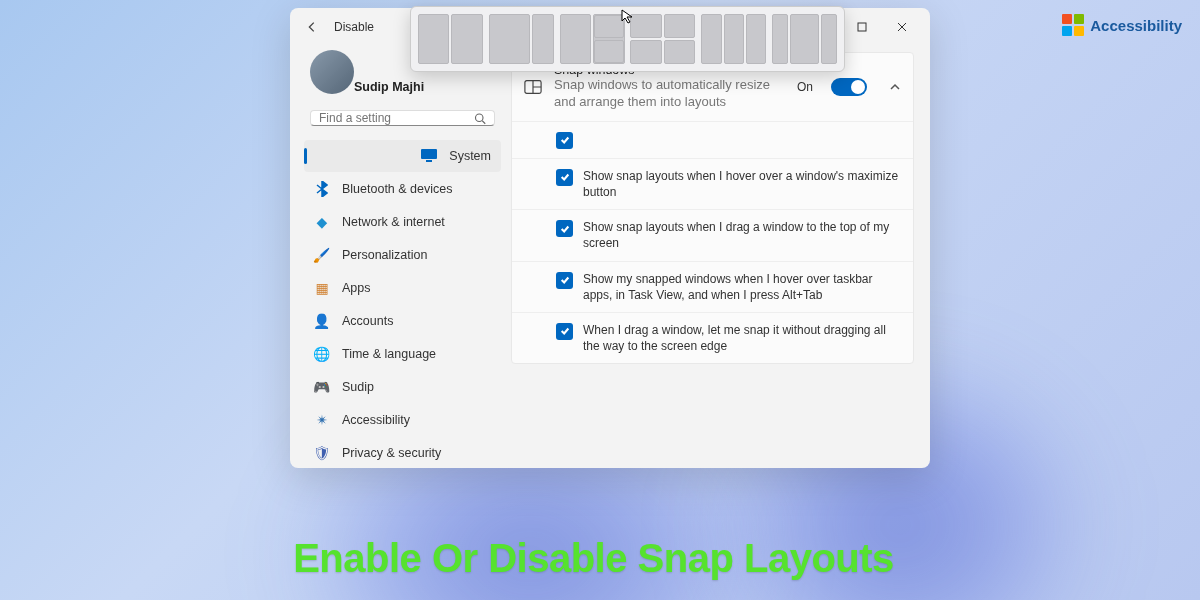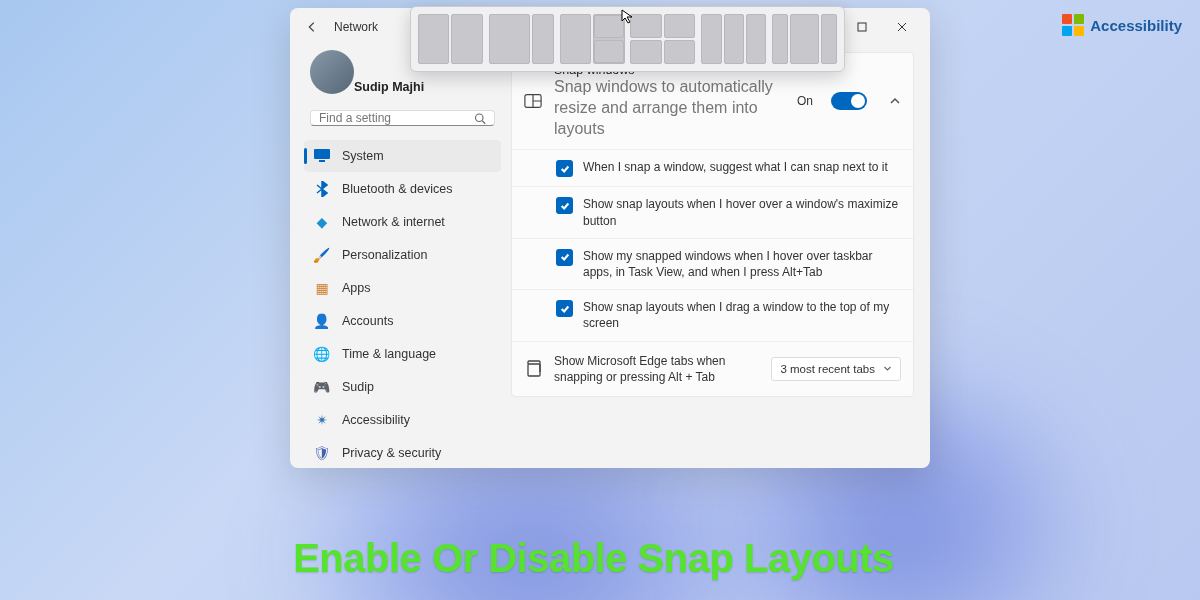--- a/index.html
+++ b/index.html
@@ -18,30 +18,30 @@
 .body-area { flex: 1; display: flex; overflow: hidden; }
 .sidebar { width: 215px; display: flex; flex-direction: column; padding: 0 4px 0 14px; }
 .profile { display: flex; align-items: flex-end; gap: 0; padding: 4px 6px 16px 6px; }
 .avatar { width: 44px; height: 44px; border-radius: 50%; background: linear-gradient(135deg,#8899aa,#556677); display: flex; align-items: center; justify-content: center; color: #fff; font-size: 10px; }
 .profile-name { font-size: 12.5px; font-weight: 600; color: #222; }
 .search-box { margin: 0 6px 14px 6px; height: 30px; background: #fff; border: 1px solid #ddd; border-bottom: 1.5px solid #888; border-radius: 4px; display: flex; align-items: center; padding: 0 8px; }
 .search-box input { flex: 1; border: none; outline: none; font-size: 12px; background: transparent; color: #b91c1c; }
 .search-icon { width: 13px; height: 13px; stroke: #666; fill: none; stroke-width: 1.5; }
 .navlist { display: flex; flex-direction: column; gap: 1px; }
 .nav-item { height: 32px; display: flex; align-items: center; gap: 12px; padding: 0 10px; border-radius: 4px; font-size: 12.5px; color: #333; cursor: pointer; position: relative; }
-.nav-item.active { background: #eaeaea; }
+.nav-item.active { background: #eaeaea; justify-content: flex-end; }
 .nav-item.active::before { content: ""; position: absolute; left: 0; top: 8px; bottom: 8px; width: 3px; background: #0067c0; border-radius: 2px; }
 .nav-icon { width: 16px; height: 16px; display: flex; align-items: center; justify-content: center; font-size: 14px; }
 .content { flex: 1; padding: 6px 16px 10px 6px; overflow-y: auto; }
 .card { background: #fbfbfb; border: 1px solid #e8e8e8; border-radius: 4px; margin-bottom: 4px; }
 .card-head { display: flex; align-items: center; padding: 10px 12px; gap: 12px; }
 .card-icon { width: 18px; height: 18px; stroke: #444; fill: none; stroke-width: 1.3; flex-shrink: 0; }
 .card-titles { flex: 1; }
 .card-title { font-size: 12.5px; color: #222; }
-.card-sub { font-size: 16px; color: #777; line-height: 1.3; }
+.card-sub { font-size: 13px; color: #777; line-height: 1.3; }
 .toggle-label { font-size: 12px; color: #333; margin-right: 6px; }
 .toggle { width: 36px; height: 18px; background: #0067c0; border-radius: 10px; position: relative; cursor: pointer; }
 .toggle::after { content: ""; position: absolute; right: 2px; top: 2px; width: 14px; height: 14px; background: #fff; border-radius: 50%; }
 .chev { width: 12px; height: 12px; stroke: #555; fill: none; stroke-width: 1.5; margin-left: 10px; }
 .sub-row { display: flex; align-items: flex-start; gap: 10px; padding: 9px 12px 9px 44px; border-top: 1px solid #eee; }
 .checkbox { width: 17px; height: 17px; background: #0067c0; border-radius: 3px; display: flex; align-items: center; justify-content: center; flex-shrink: 0; margin-top: 1px; }
 .checkbox svg { width: 10px; height: 10px; stroke: #fff; fill: none; stroke-width: 2.5; }
 .sub-text { font-size: 12px; color: #333; line-height: 1.35; }
 .dropdown { font-size: 11.5px; color: #333; padding: 5px 8px; border: 1px solid #ddd; border-radius: 3px; background: #fff; display: flex; align-items: center; gap: 8px; cursor: pointer; }
 .row-flex { display: flex; align-items: center; padding: 11px 12px 11px 44px; border-top: 1px solid #eee; gap: 10px; }
@@ -99,21 +99,21 @@
         <div style="flex:1"></div>
       </div>
   </div>
 
   <div class="titlebar">
     <div class="back-btn">
       <svg viewBox="0 0 16 16">
           <path d="M10 3 L5 8 L10 13"></path>
         </svg>
     </div>
-    <span class="app-title">Network</span>
+    <span class="app-title">Disable</span>
     <div class="win-controls">
       <div class="win-btn">
           <svg viewBox="0 0 10 10">
             <path d="M1 5 H9"></path>
           </svg>
         </div>
       <div class="win-btn">
           <svg viewBox="0 0 10 10">
             <rect x="1" y="1" width="8" height="8"></rect>
           </svg>
@@ -210,59 +210,53 @@
           <svg class="chev" viewBox="0 0 12 12">
               <path d="M2 8 L6 4 L10 8"></path>
             </svg>
         </div>
         <div class="sub-row">
             <div class="checkbox">
               <svg viewBox="0 0 12 12">
                 <path d="M2 6 L5 9 L10 3"></path>
               </svg>
             </div>
-            <span class="sub-text">When I snap a window, suggest what I can snap next to it</span>
           </div>
         <div class="sub-row">
             <div class="checkbox">
               <svg viewBox="0 0 12 12">
                 <path d="M2 6 L5 9 L10 3"></path>
               </svg>
             </div>
             <span class="sub-text">Show snap layouts when I hover over a window's maximize button</span>
           </div>
         <div class="sub-row">
             <div class="checkbox">
               <svg viewBox="0 0 12 12">
                 <path d="M2 6 L5 9 L10 3"></path>
               </svg>
             </div>
+            <span class="sub-text">Show snap layouts when I drag a window to the top of my screen</span>
+          </div>
+        <div class="sub-row">
+            <div class="checkbox">
+              <svg viewBox="0 0 12 12">
+                <path d="M2 6 L5 9 L10 3"></path>
+              </svg>
+            </div>
             <span class="sub-text">Show my snapped windows when I hover over taskbar apps, in Task View, and when I press Alt+Tab</span>
           </div>
         <div class="sub-row">
             <div class="checkbox">
               <svg viewBox="0 0 12 12">
                 <path d="M2 6 L5 9 L10 3"></path>
               </svg>
             </div>
-            <span class="sub-text">Show snap layouts when I drag a window to the top of my screen</span>
-          </div>
-        <div class="row-flex">
-          <svg class="card-icon" viewBox="0 0 18 18" style="margin-left:-32px;margin-right:2px">
-              <rect x="4" y="4" width="12" height="12" rx="1"></rect>
-              <path d="M4 4 V2 a1 1 0 0 1 1 -1 H15 a1 1 0 0 1 1 1 V12"></path>
-            </svg>
-          <span class="sub-text">Show Microsoft Edge tabs when snapping or pressing Alt + Tab</span>
-          <div class="dropdown">
-            <span>3 most recent tabs</span>
-            <svg width="9" height="9" viewBox="0 0 12 12" style="stroke:#666;fill:none;stroke-width:1.5">
-                <path d="M2 4 L6 8 L10 4"></path>
-              </svg>
-          </div>
-        </div>
+            <span class="sub-text">When I drag a window, let me snap it without dragging all the way to the screen edge</span>
+          </div>
       </div>
 
     </div>
   </div>
 </div>
 
 <div class="cursor">
   <svg viewBox="0 0 16 16">
       <path d="M2 2 L2 13 L5 10 L8 15 L10 14 L7 9 L12 9 Z" fill="#fff" stroke="#000" stroke-width="1"></path>
     </svg>

